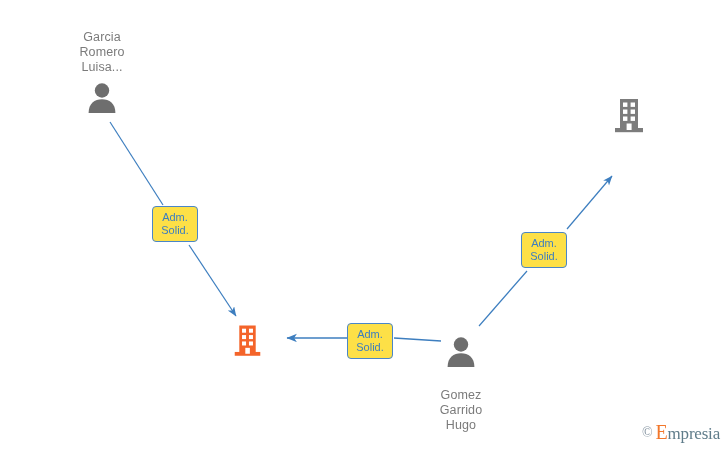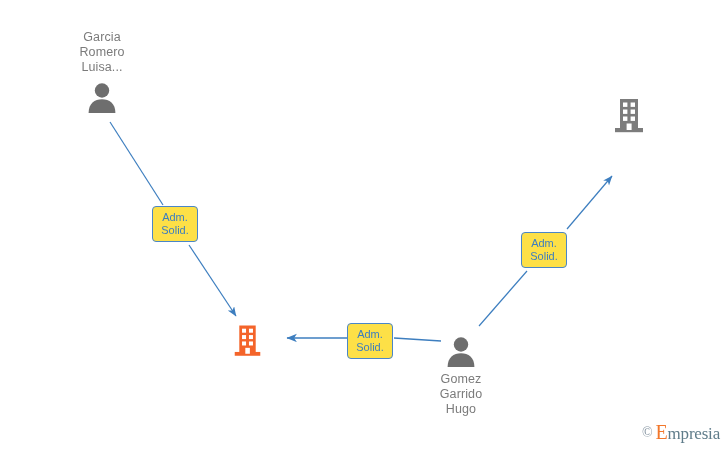--- a/index.html
+++ b/index.html
@@ -148,21 +148,21 @@
       <rect x="18.6" y="18.5" width="4.4" height="4.4" fill="#ffffff"></rect>
       <rect x="14.6" y="25.5" width="5" height="6.5" fill="#ffffff"></rect>
     </svg>
   </div>
 
   <div class="node" style="left:391px; top:334px;">
     <svg class="node-icon" width="34" height="34" viewBox="0 0 34 34" xmlns="http://www.w3.org/2000/svg">
       <circle cx="17" cy="10.5" r="7.2" fill="#6e6e6e"></circle>
       <path d="M3.6 33 C3.6 23.4 9.6 19.2 17 19.2 C24.4 19.2 30.4 23.4 30.4 33 Z" fill="#6e6e6e"></path>
     </svg>
-    <div class="node-label" style="margin-top:4px;">Gomez
+    <div class="node-label" style="margin-top:20px;">Gomez
 Garrido
 Hugo</div>
   </div>
 
   <div class="edge-label" style="left:152px; top:206px;">
     <span>Adm.</span>
     <span>Solid.</span>
   </div>
 
   <div class="edge-label" style="left:347px; top:323px;">

